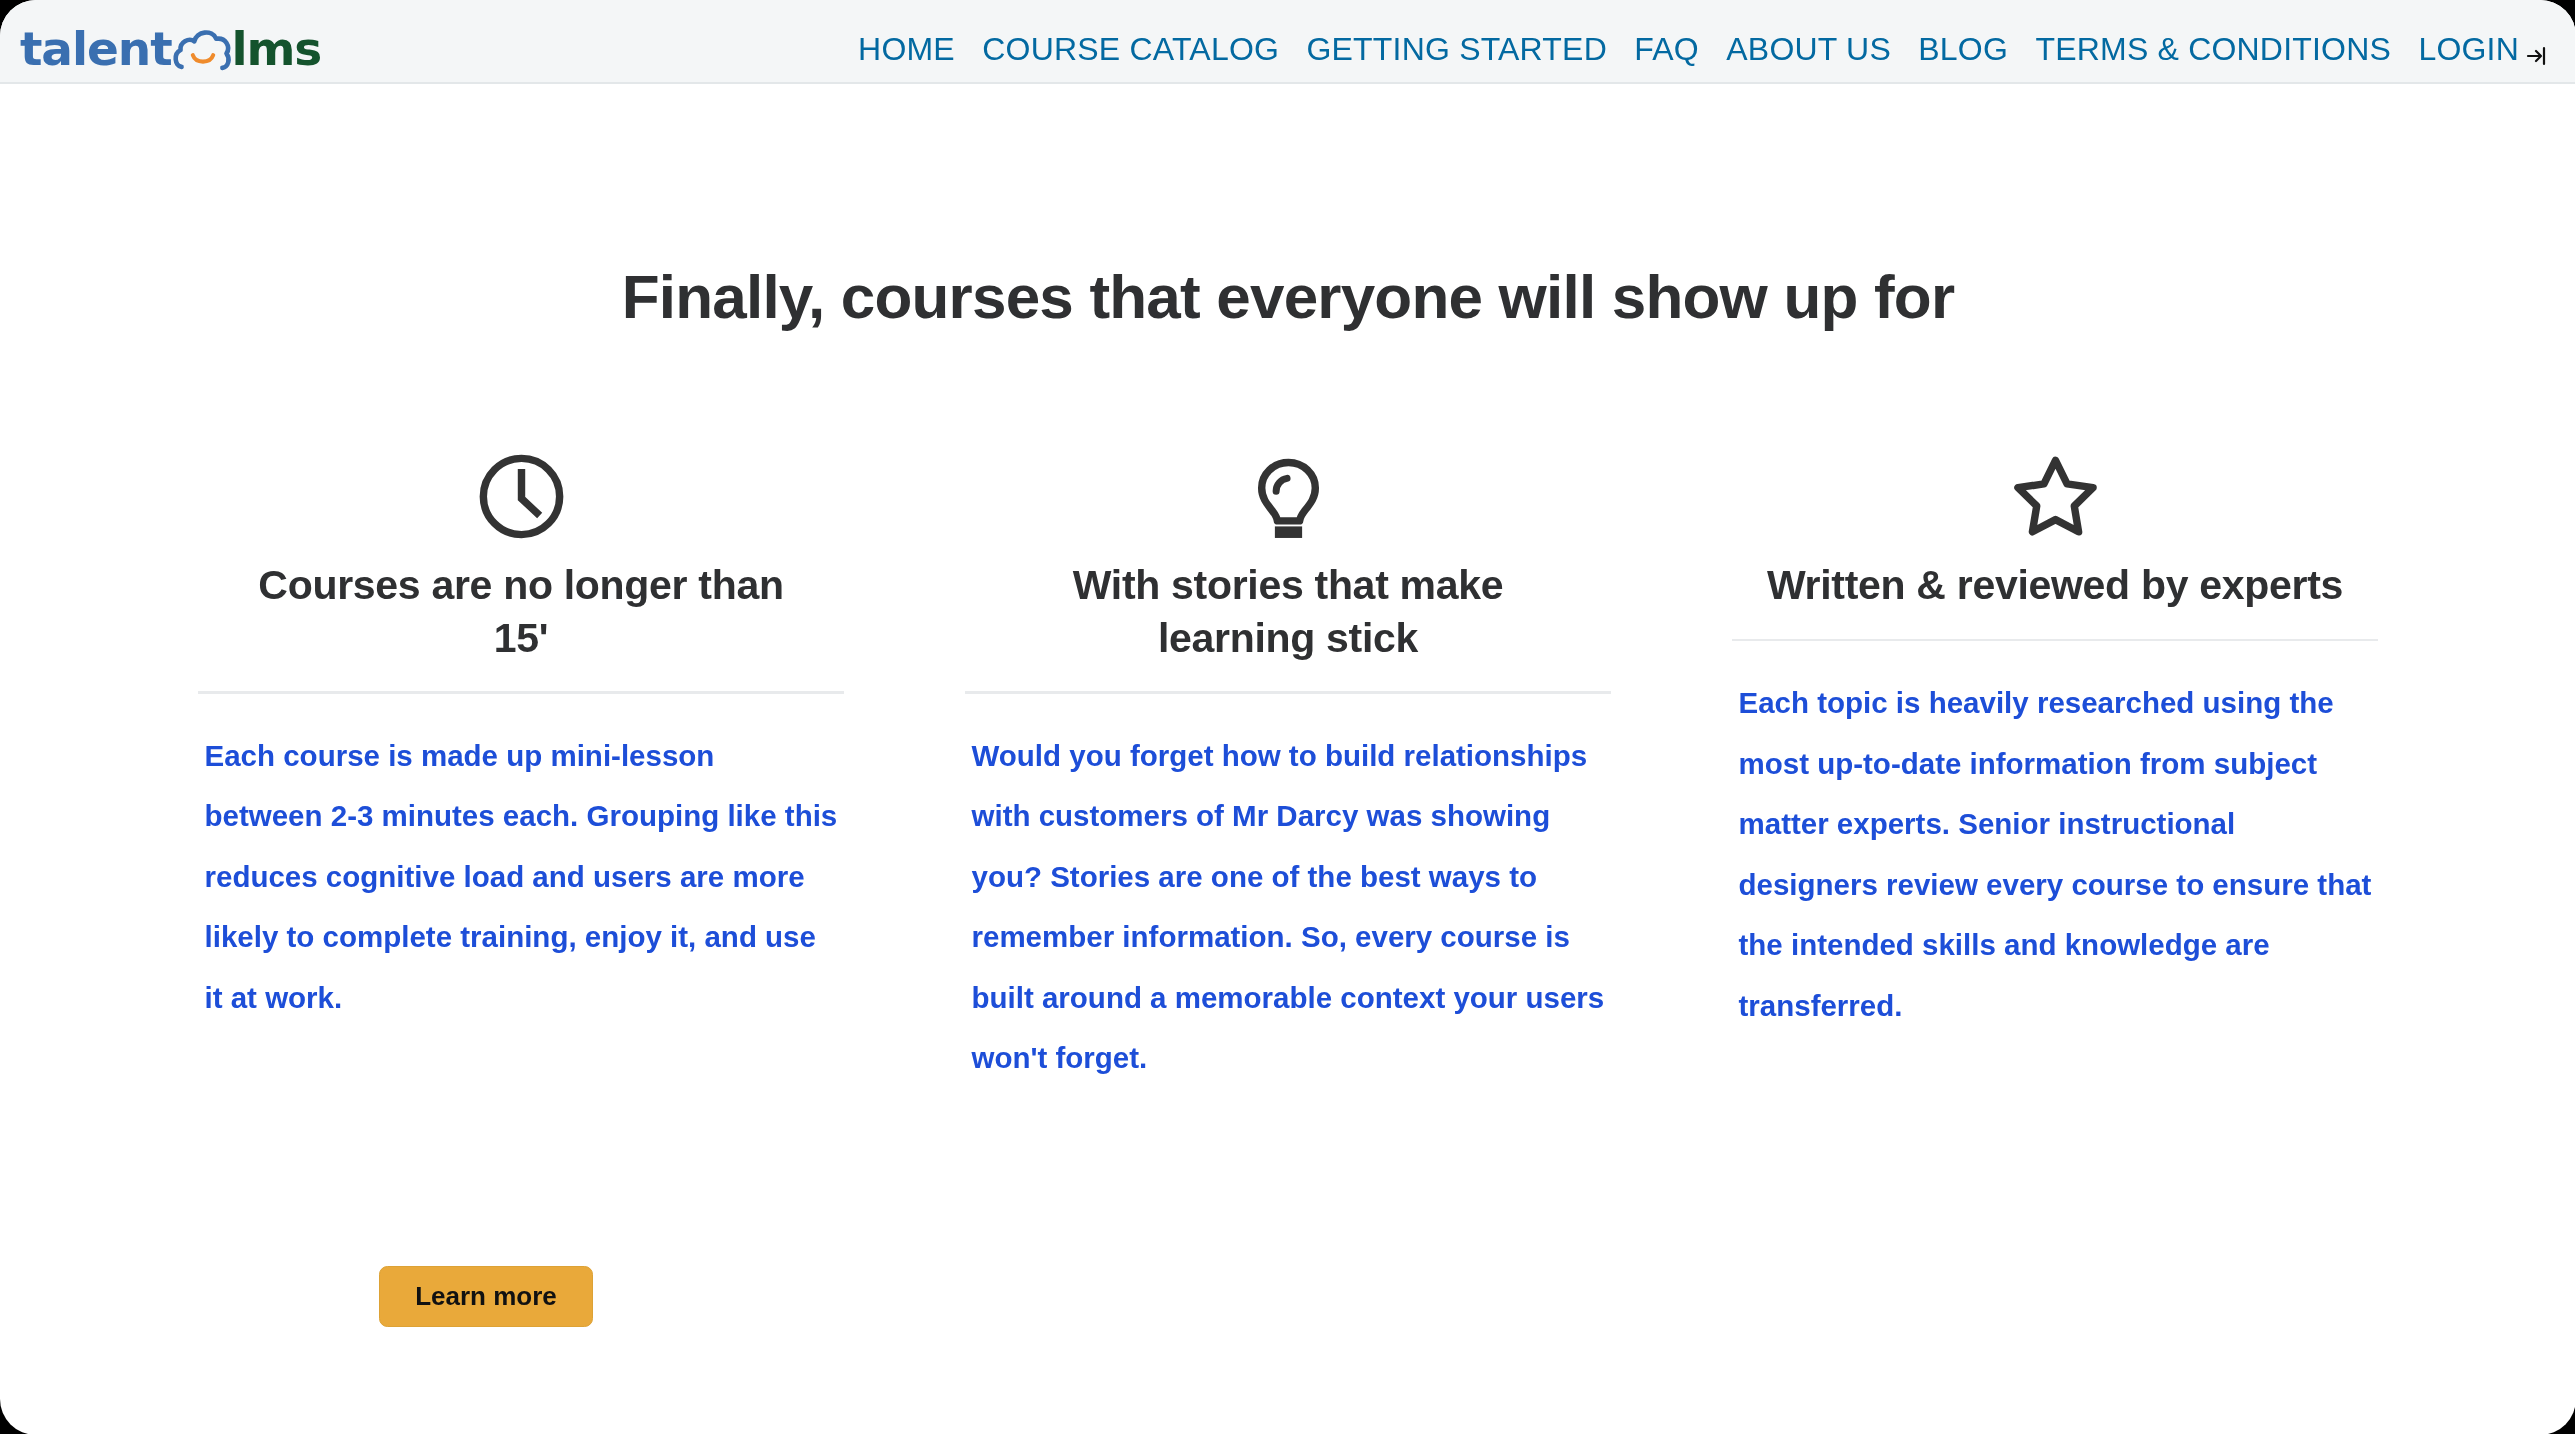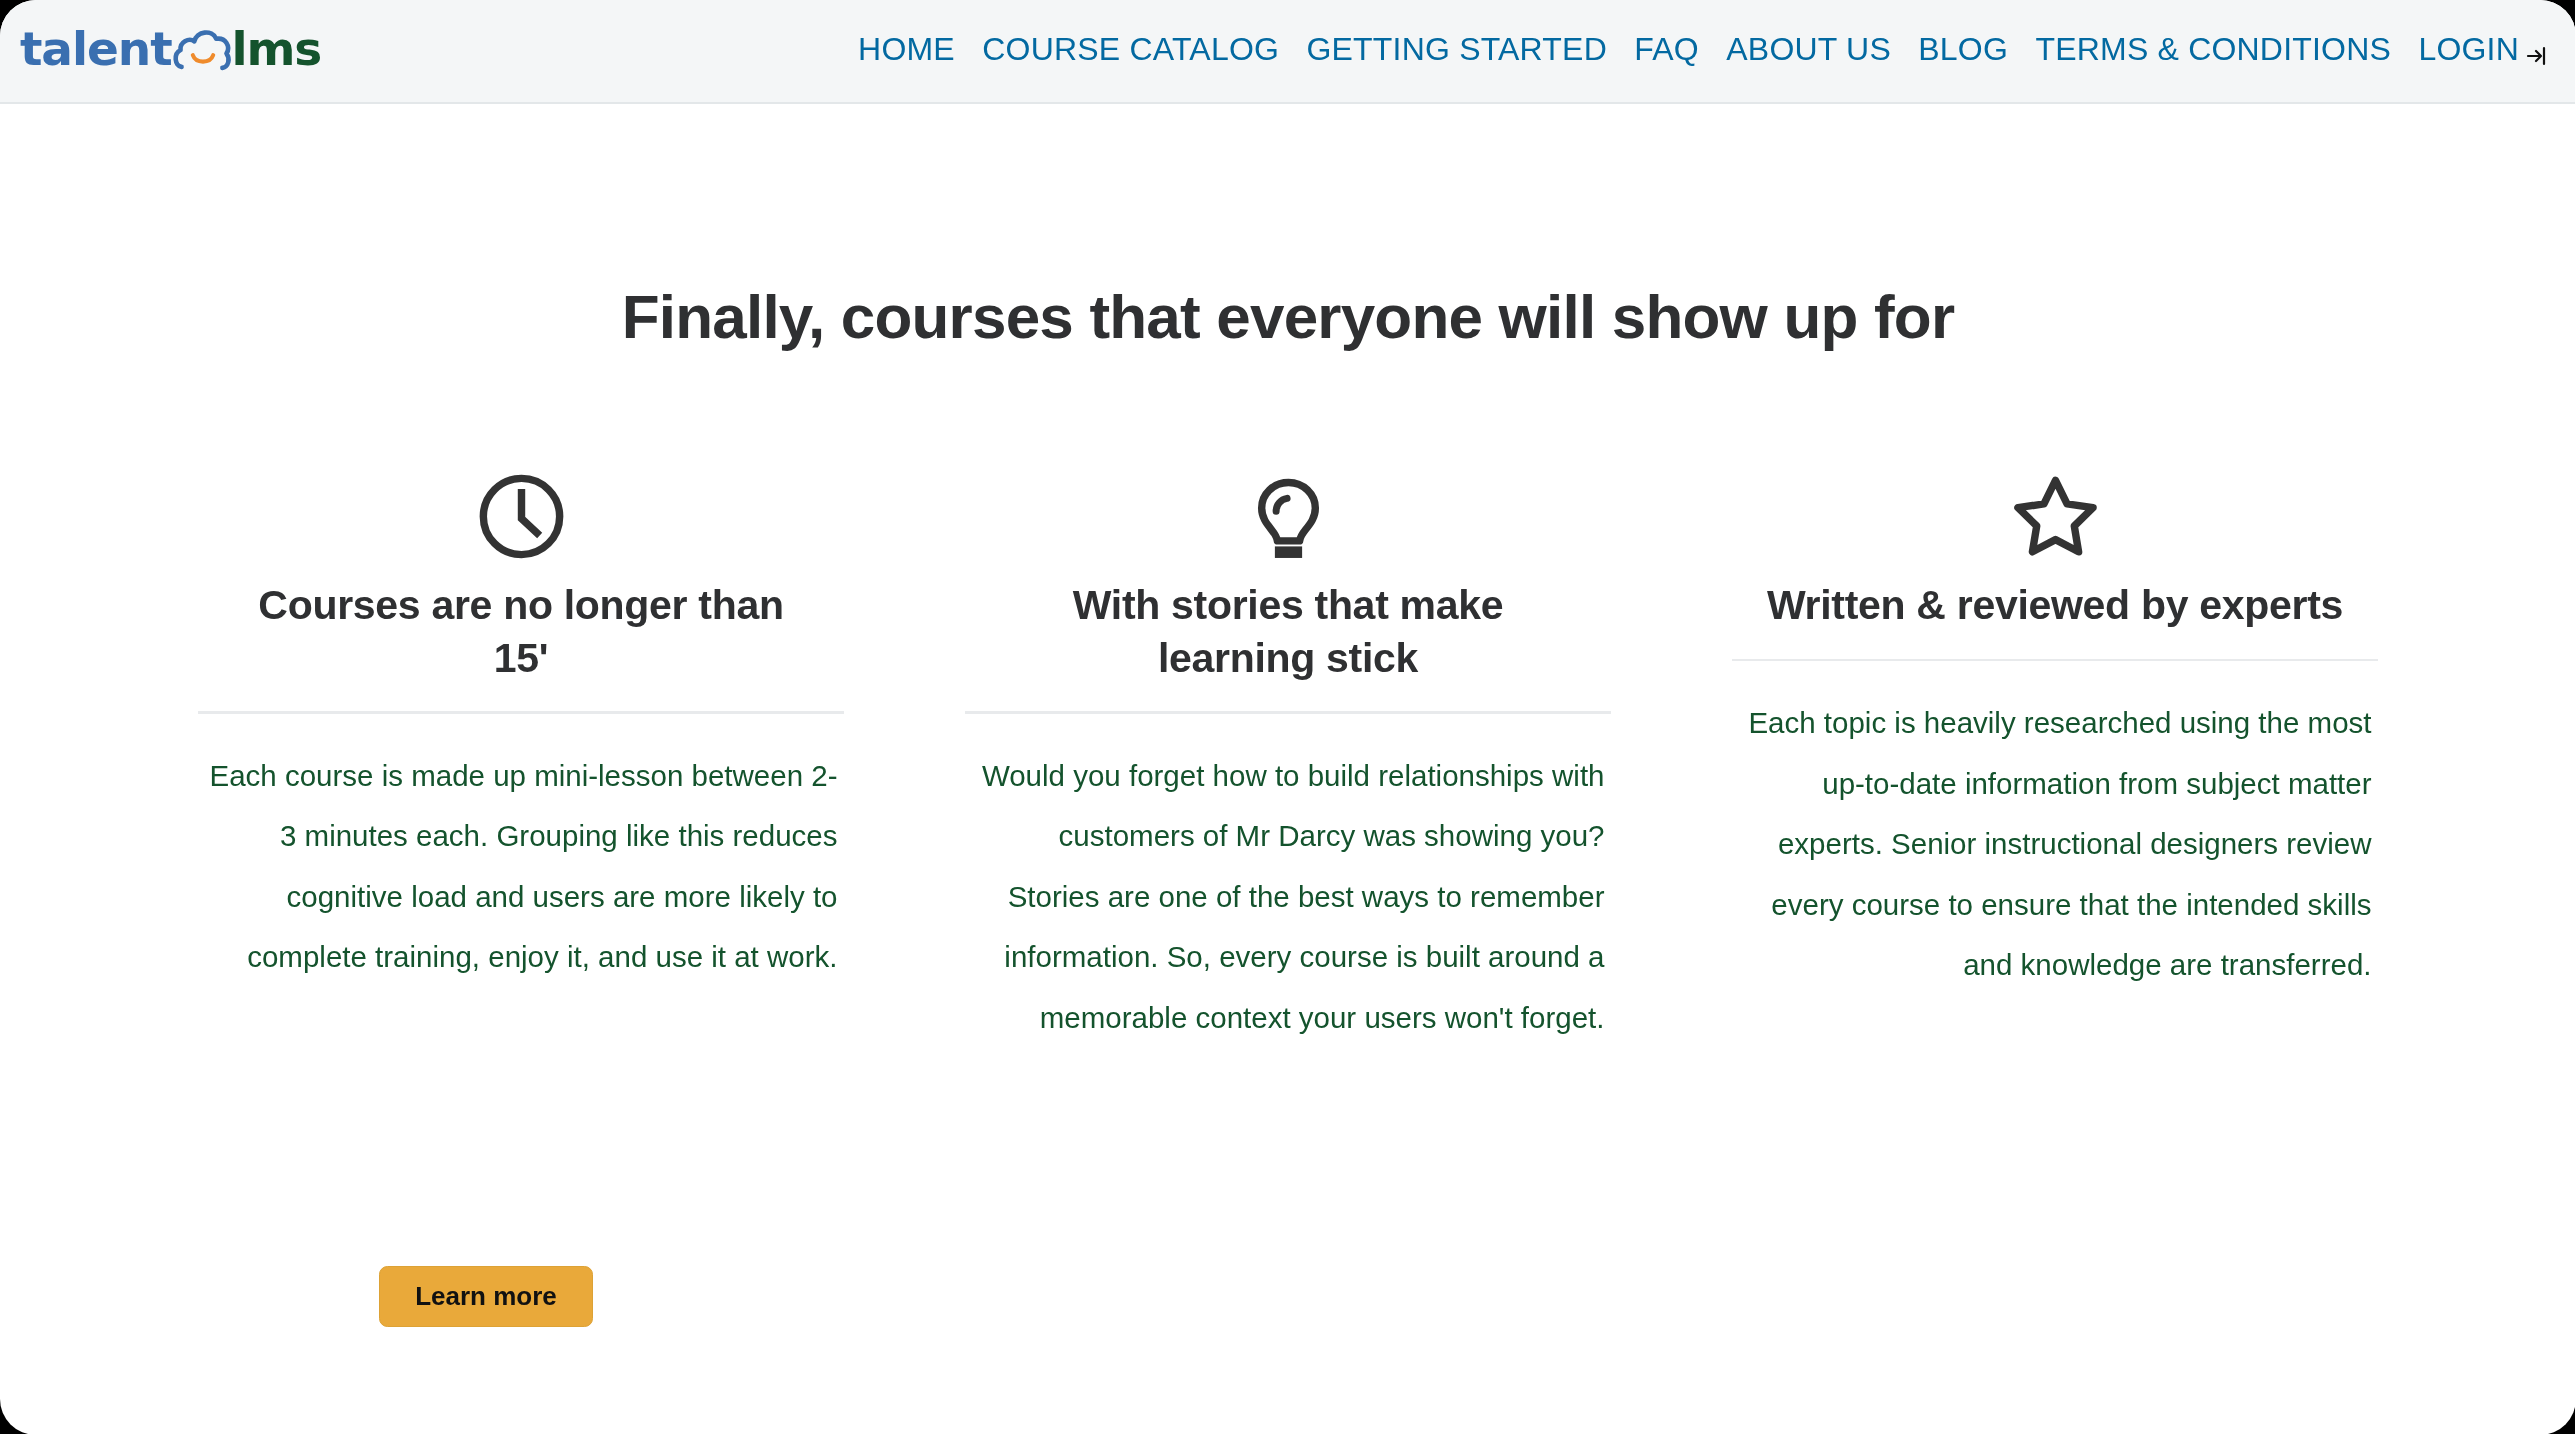--- a/index.html
+++ b/index.html
@@ -21,21 +21,21 @@
     width: 2576px;
     height: 1435px;
     background: #ffffff;
     border-radius: 36px;
     overflow: hidden;
   }
 
   
   .site-header {
     position: relative;
-    height: 104px;
+    height: 84px;
     background: #f4f6f7;
     border-bottom: 2.6px solid #e3e7e9;
     display: flex;
     align-items: center;
     box-sizing: border-box;
   }
 
   .logo {
     position: absolute;
     left: 20px;
@@ -160,25 +160,25 @@
     width: 100%;
     max-width: 646px;
     height: 2.6px;
     background: #e8eaec;
     margin: 27px 0 0 0;
     border: 0;
   }
 
   .feature-text {
     font-size: 29.5px;
-    color: #14532d;
-    text-align: right;
+    color: #1d4ed8;
+    text-align: left;
     line-height: 2.05;
     margin: 32px 0 0 0;
-    font-weight: 400;
+    font-weight: 700;
     max-width: 633px;
   }
 
   .cta-row {
     display: flex;
     justify-content: center;
     padding: 0 163px;
     box-sizing: border-box;
     gap: 121px;
     margin-top: 21px;

